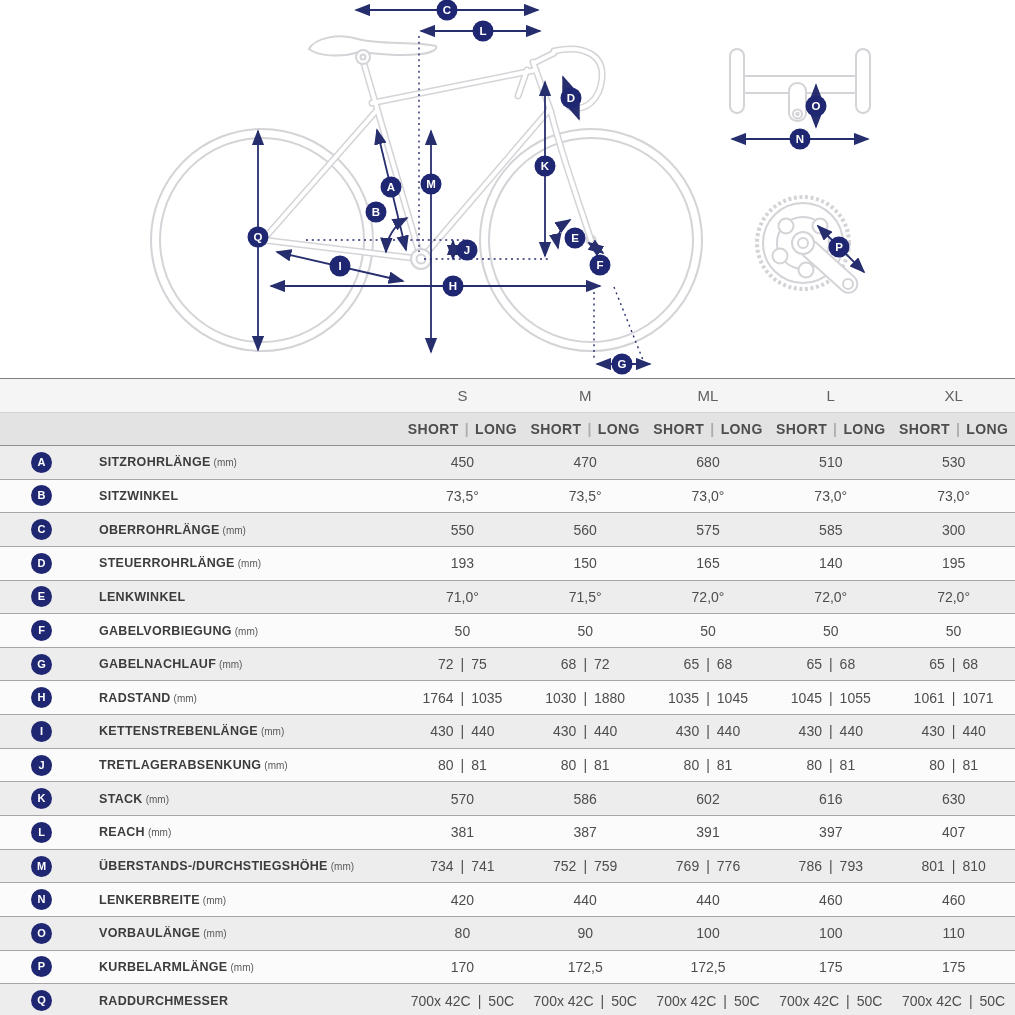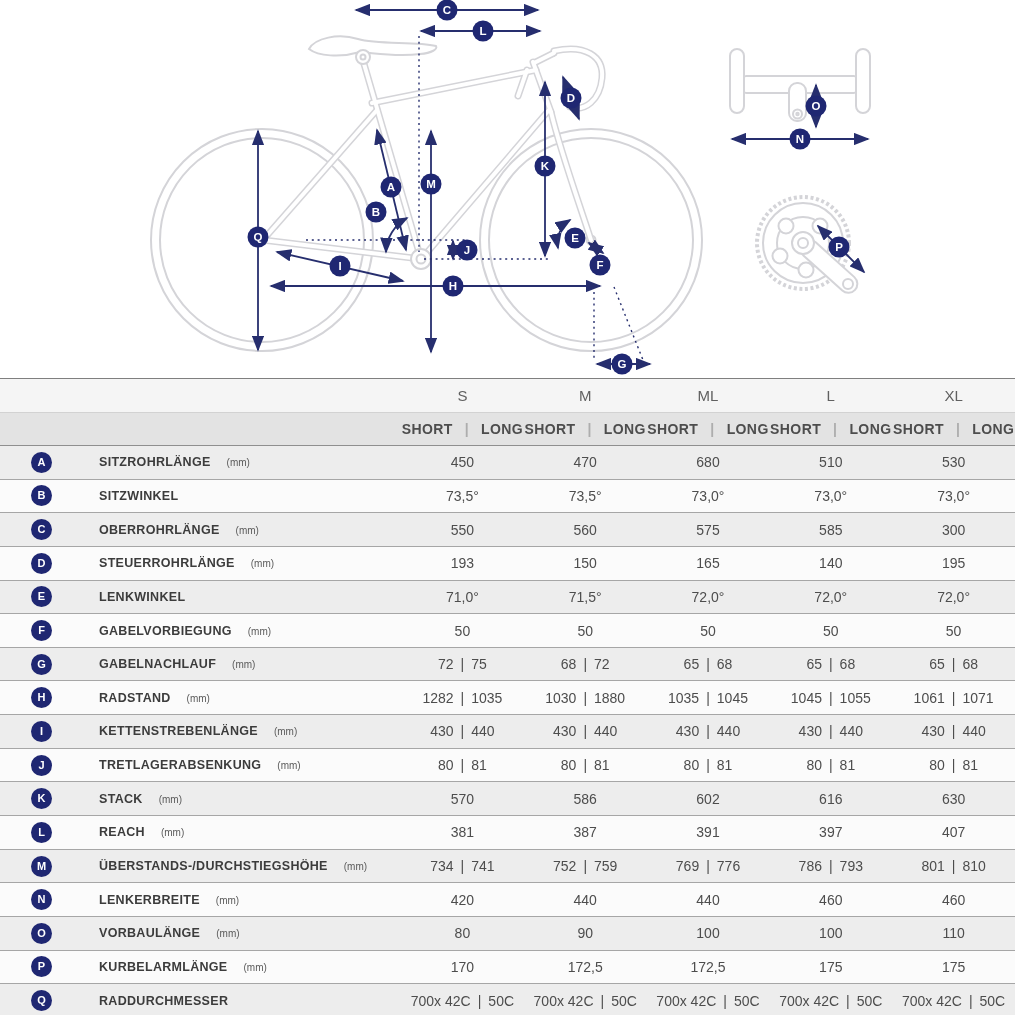--- a/index.html
+++ b/index.html
@@ -24,31 +24,31 @@
   .bdg circle{fill:#1f2772;}
   .bdg text{fill:#fff;font-family:"Liberation Sans",sans-serif;font-size:11.5px;font-weight:bold;text-anchor:middle;}
   
   .geo-table{width:1015px;border-top:1px solid #7f7f7f;}
   .cell{box-sizing:border-box;}
   .label-cell{flex:0 0 401px;display:flex;align-items:center;padding-left:31px;}
   .vcell{flex:1 1 0;display:flex;align-items:center;justify-content:center;}
   .thead-sizes{display:flex;height:33px;background:#f5f5f5;}
   .thead-sizes .vcell{font-size:15px;color:#606060;}
   .thead-fit{display:flex;height:32px;background:#e3e3e3;border-top:1px solid #d2d2d2;border-bottom:1px solid #8f8f8f;}
-  .thead-fit .vcell{font-size:10px;font-weight:bold;color:#4c4c4c;letter-spacing:.4px;gap:6px;}
+  .thead-fit .vcell{font-size:10px;font-weight:bold;color:#4c4c4c;letter-spacing:.4px;}
   .trow{display:flex;height:33.65px;border-bottom:1px solid #a6a6a6;box-sizing:border-box;}
   .trow.odd{background:#ededed;}
   .trow.even{background:#fbfbfb;}
   .vcell span{font-size:14px;color:#4d4d4d;}
   .vpipe{color:#b9b9b9;margin:0 7px;font-size:13px;}
   .thead-fit .vpipe{margin:0 6px;color:#adadad;}
   .lbadge{flex:0 0 21px;width:21px;height:21px;border-radius:50%;background:#1f2772;color:#fff;
           font-size:11px;font-weight:bold;line-height:21px;text-align:center;margin-right:47px;}
   .rlabel{font-size:12.5px;font-weight:bold;color:#3c3c3c;letter-spacing:.3px;white-space:nowrap;}
-  .unit{font-size:10px;font-weight:normal;color:#5a5a5a;margin-left:16px;letter-spacing:0;text-align:center;}
+  .unit{font-size:10px;font-weight:normal;color:#5a5a5a;margin-left:3px;letter-spacing:0;text-align:center;}
 </style>
 </head>
 <body>
 
 <svg class="diagram" viewBox="0 0 1015 378" xmlns="http://www.w3.org/2000/svg">
   <defs>
     <marker id="ah" markerWidth="9" markerHeight="7" refX="8" refY="3.5" orient="auto-start-reverse">
       <path d="M0,0 L9,3.5 L0,7 Z" fill="#262e6e"></path>
     </marker>
   </defs>
@@ -402,21 +402,21 @@
           <span class="vpipe">|</span>
           <span>68</span>
         </div>
       </div>
       <div class="trow even">
         <div class="cell label-cell">
           <span class="lbadge">H</span>
           <span class="rlabel">RADSTAND<span class="unit">(mm)</span></span>
         </div>
         <div class="cell vcell">
-          <span>1282</span>
+          <span>1764</span>
           <span class="vpipe">|</span>
           <span>1035</span>
         </div>
         <div class="cell vcell">
           <span>1030</span>
           <span class="vpipe">|</span>
           <span>1880</span>
         </div>
         <div class="cell vcell">
           <span>1035</span>

